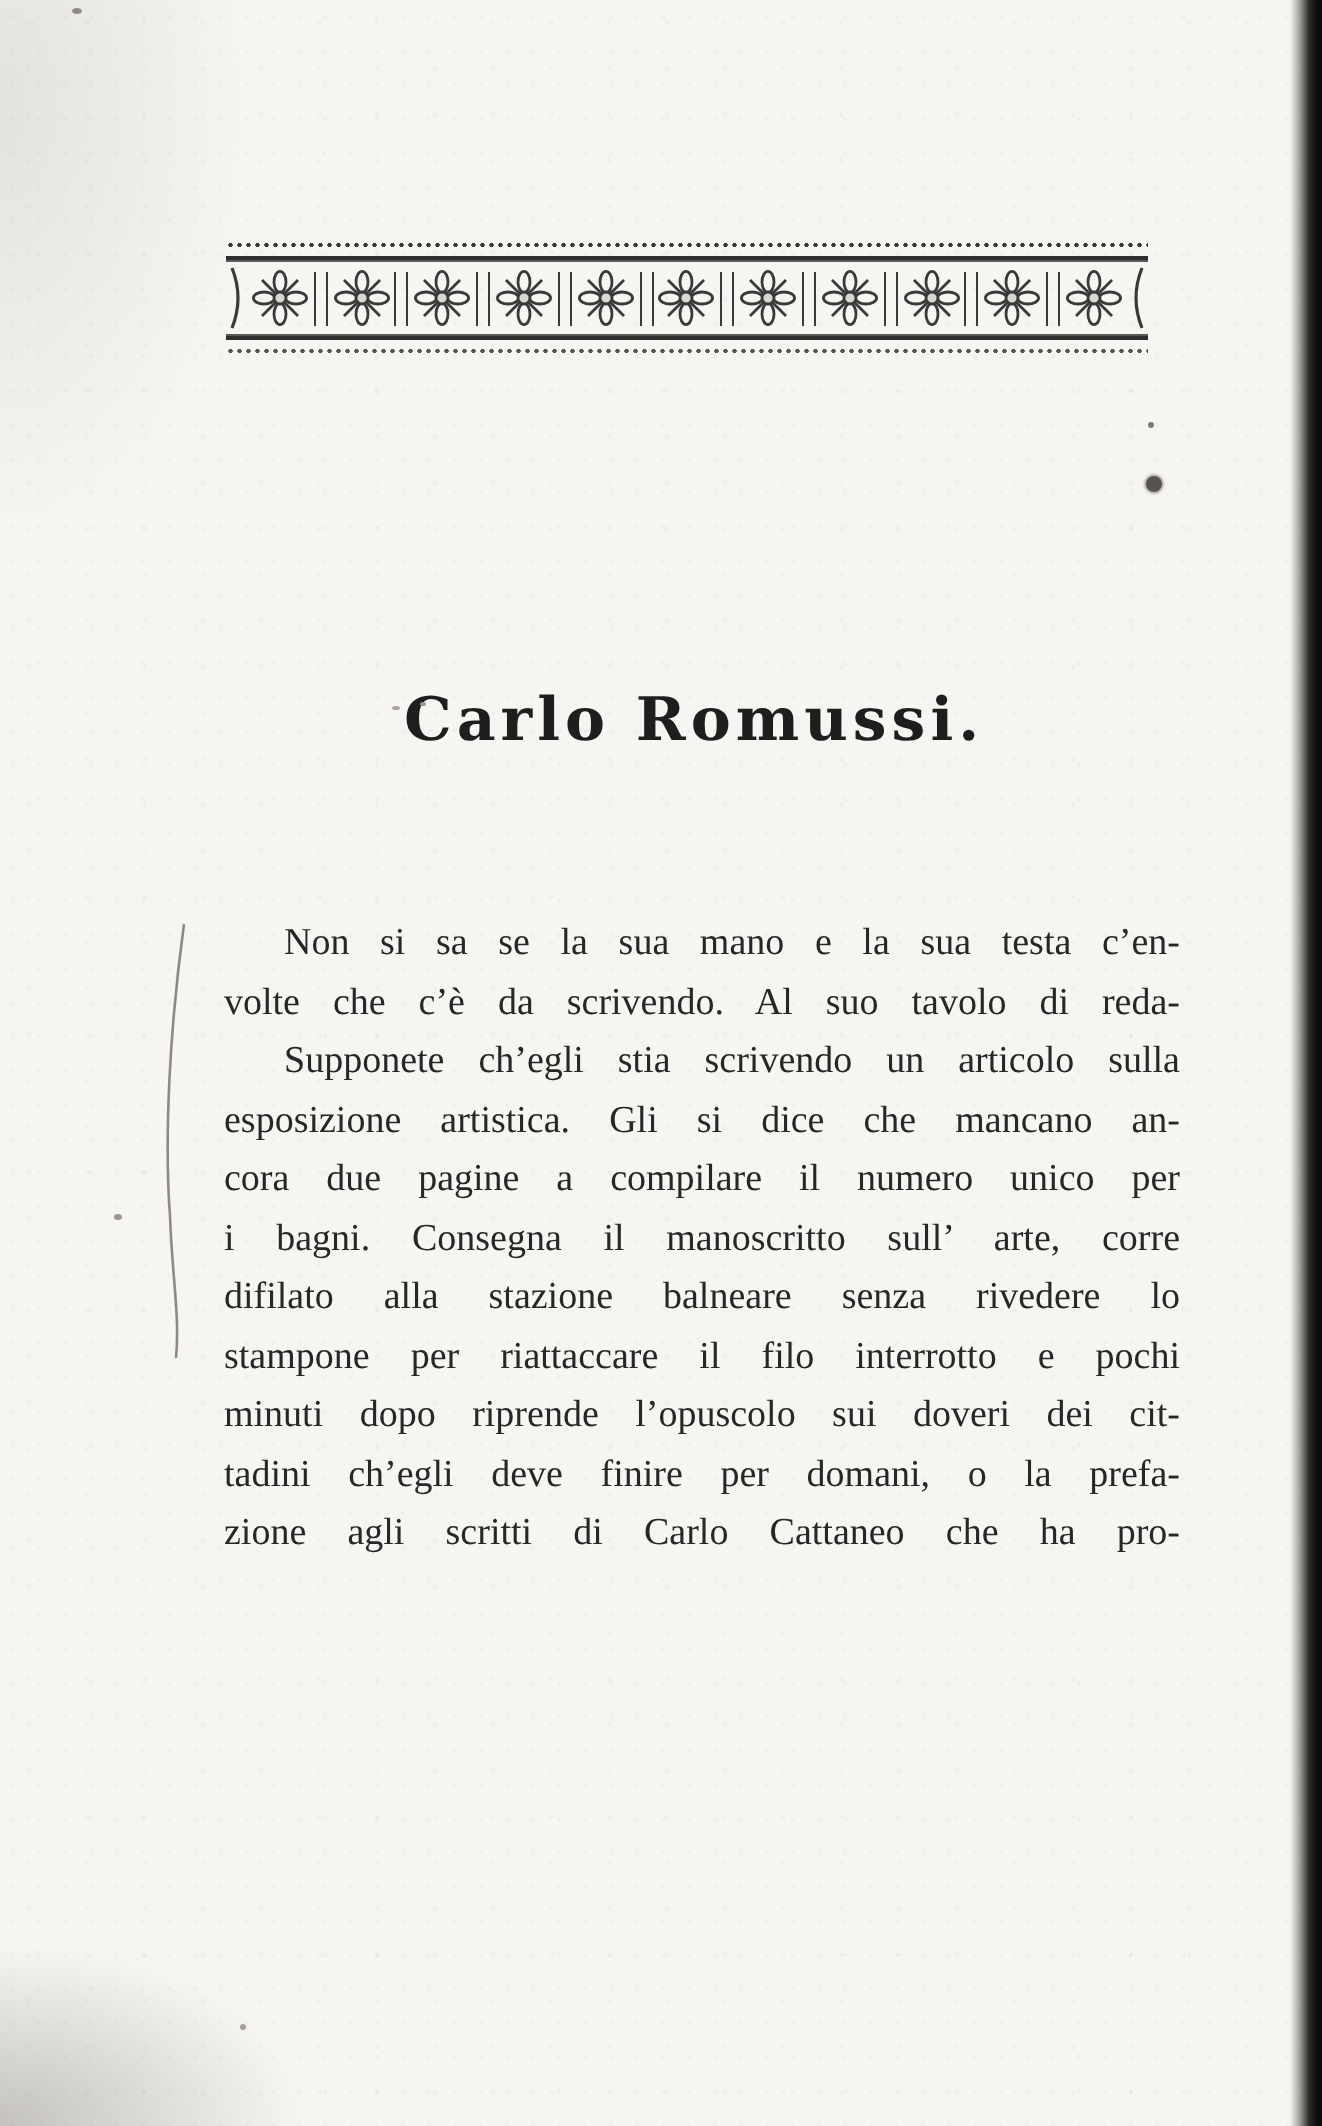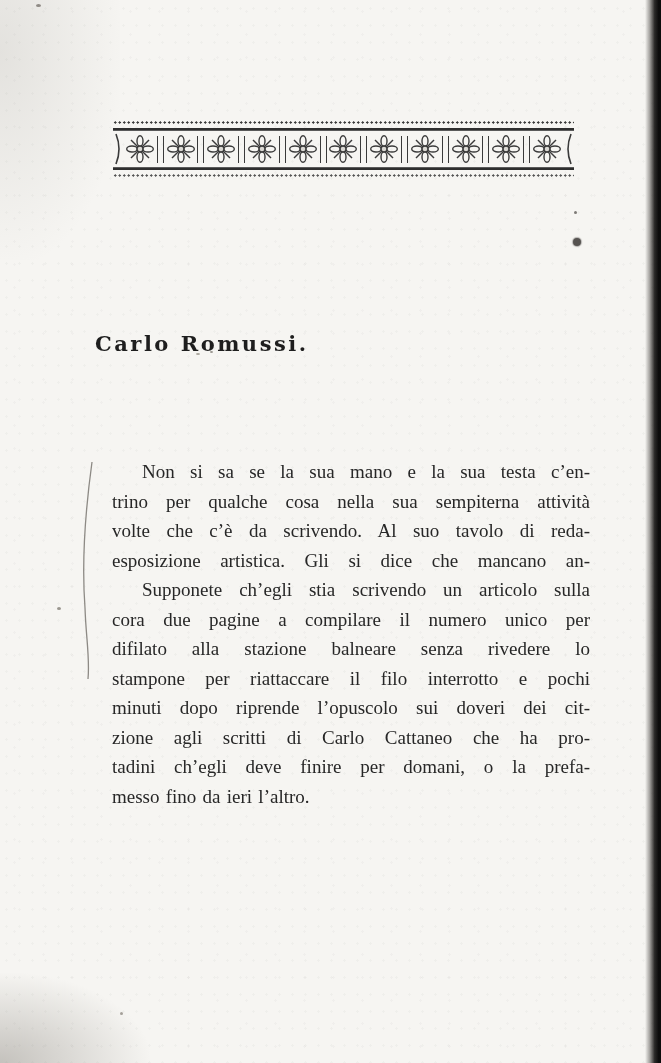--- a/index.html
+++ b/index.html
@@ -50,24 +50,25 @@
     width: 5px; height: 27px;
     border-left: 1.5px solid var(--oink, #3a3a3a);
     border-right: 1.5px solid var(--oink, #3a3a3a);
   }
 
   
   .title {
     position: absolute;
     left: 95px; top: 331px;
     width: 480px;
-    margin: 0;
+    margin: 12px;
+    text-align: center;
     font-family: "DejaVu Serif", serif;
     font-weight: 600;
-    font-size: 21px;
+    font-size: 30px;
     letter-spacing: 2.5px;
     color: #1e1e1e;
   }
 
   
   .text {
     position: absolute;
     left: 112px; top: 457px;
     width: 478px;
     font-size: 19px;
@@ -289,33 +290,32 @@
 </svg>
       </div>
     <div class="dots bottom"></div>
   </div>
 
   <h1 class="title">Carlo Romussi.</h1>
 
   <div class="text" id="text-block">
       <div class="para">
         <div class="line indent">Non si sa se la sua mano e la sua testa c’en-</div>
-        <div class="line">trino per qualche cosa nella sua sempiterna attività</div>
         <div class="line">volte che c’è da scrivendo. Al suo tavolo di reda-</div>
       </div>
       <div class="para">
+        <div class="line indent">Supponete ch’egli stia scrivendo un articolo sulla</div>
         <div class="line">esposizione artistica. Gli si dice che mancano an-</div>
-        <div class="line indent">Supponete ch’egli stia scrivendo un articolo sulla</div>
         <div class="line">cora due pagine a compilare il numero unico per</div>
+        <div class="line">i bagni. Consegna il manoscritto sull’ arte, corre</div>
         <div class="line">difilato alla stazione balneare senza rivedere lo</div>
         <div class="line">stampone per riattaccare il filo interrotto e pochi</div>
         <div class="line">minuti dopo riprende l’opuscolo sui doveri dei cit-</div>
+        <div class="line">tadini ch’egli deve finire per domani, o la prefa-</div>
         <div class="line">zione agli scritti di Carlo Cattaneo che ha pro-</div>
-        <div class="line">tadini ch’egli deve finire per domani, o la prefa-</div>
-        <div class="line endline">messo fino da ieri l’altro.</div>
       </div>
     </div>
 
   <svg class="scratch" width="22" height="225" viewBox="0 0 22 225">
     <path d="M14,4 C7,55 4,110 7,150 C8,180 12,200 10,221" fill="none" stroke="#8d8a85" stroke-width="1.3"></path>
   </svg>
 
   <span class="speck sp1"></span>
   <span class="speck sp2"></span>
   <span class="speck sp3"></span>

